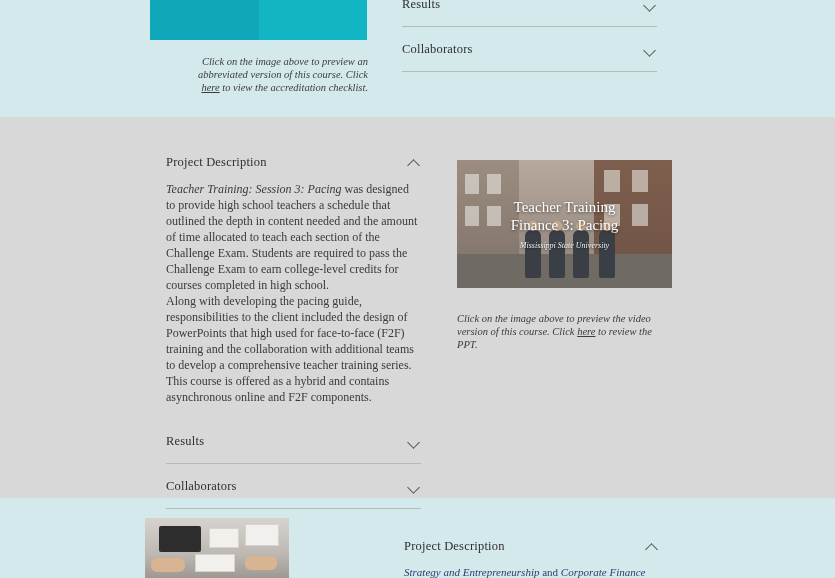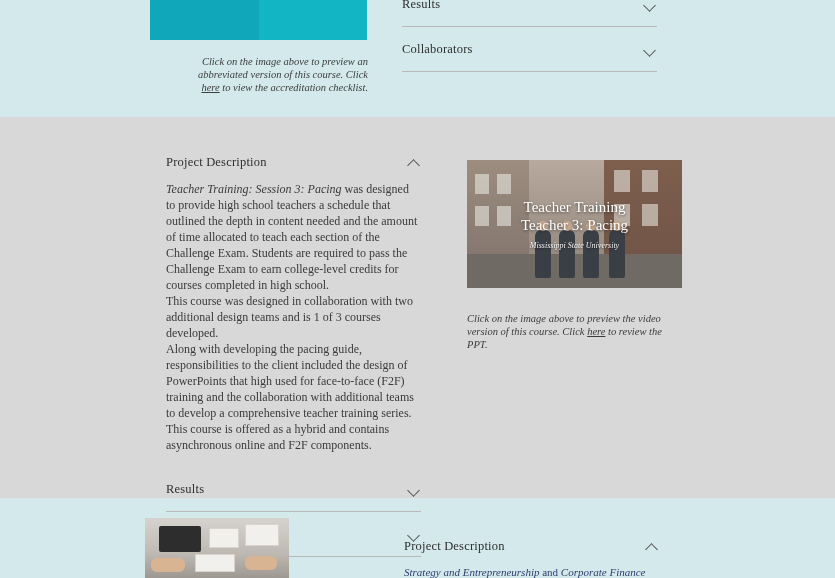--- a/index.html
+++ b/index.html
@@ -92,21 +92,21 @@
     font-family: "Liberation Serif", serif;
     font-size: 12px;
     line-height: 16px;
     color: #3a3a3a;
     padding: 2px 0 14px 0;
   }
   .mid-body p { margin: 0 0 0 0; }
   .mid-body em { font-style: italic; }
 
   .mid-right {
-    position: absolute; left: 467px; top: 160px; width: 212px;
+    position: absolute; left: 457px; top: 160px; width: 212px;
   }
   .video-thumb {
     position: relative;
     width: 215px; height: 128px;
     background: linear-gradient(180deg,#b7a99d 0%, #a2958a 48%, #8c8279 100%);
     overflow: hidden;
   }
   .vt-bldg-l {
     position: absolute; left: 0; top: 0; width: 62px; height: 128px;
     background: linear-gradient(180deg,#9d8d80,#7d7068);
@@ -233,21 +233,20 @@
 
   <div class="mid-left-acc">
 
     <div class="acc-item" style="border-bottom:none;">
       <div class="mid-open-head">
         <span class="acc-title">Project Description</span>
         <span class="chev up"></span>
       </div>
       <div class="mid-body">
         <p><em>Teacher Training: Session 3: Pacing</em><span> was designed to provide high school teachers a schedule that outlined the depth in content needed and the amount of time allocated to teach each section of the Challenge Exam. Students are required to pass the Challenge Exam to earn college-level credits for courses completed in high school.</span></p>
-        <p>This course was designed in collaboration with two additional design teams and is 1 of 3 courses developed.</p>
         <p>Along with developing the pacing guide, responsibilities to the client included the design of PowerPoints that high used for face-to-face (F2F) training and the collaboration with additional teams to develop a comprehensive teacher training series.</p>
         <p>This course is offered as a hybrid and contains asynchronous online and F2F components.</p>
       </div>
     </div>
 
     <div class="acc-item">
       <div class="acc-head">
         <span class="acc-title">Results</span>
         <span class="chev"></span>
       </div>
@@ -274,21 +273,21 @@
         <div class="vt-win" style="left:10px; top:44px; width:16px; height:22px;"></div>
         <div class="vt-win" style="left:38px; top:44px; width:16px; height:22px;"></div>
       </div>
       <div class="vt-ground"></div>
       <div class="vt-person" style="left:68px;"></div>
       <div class="vt-person" style="left:92px;"></div>
       <div class="vt-person" style="left:116px;"></div>
       <div class="vt-person" style="left:142px;"></div>
       <div class="vt-overlay">
         <div class="vt-title">Teacher Training</div>
-        <div class="vt-title">Teacher 3: Pacing</div>
+        <div class="vt-title">Finance 3: Pacing</div>
         <div class="vt-sub">Mississippi State University</div>
       </div>
     </div>
     <div class="right-caption">
       <span>Click on the image above to preview the video version of this course. Click </span><a href="#">here</a><span> to review the PPT.</span>
     </div>
   </div>
 
   <div class="bottom-thumb">
     <div class="bt-desk"></div>

